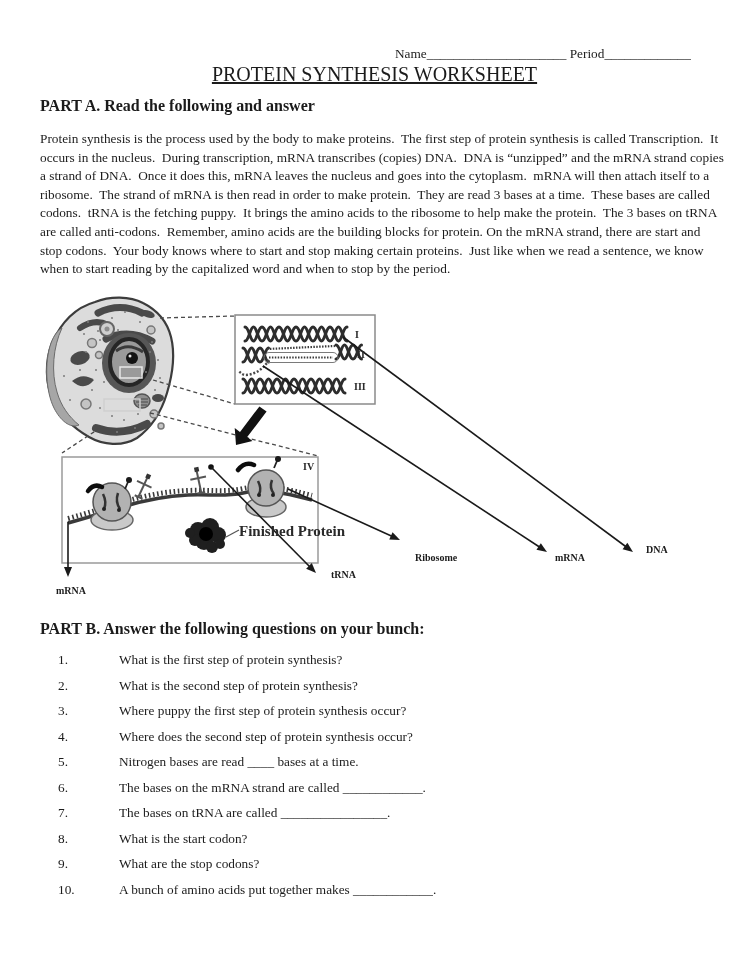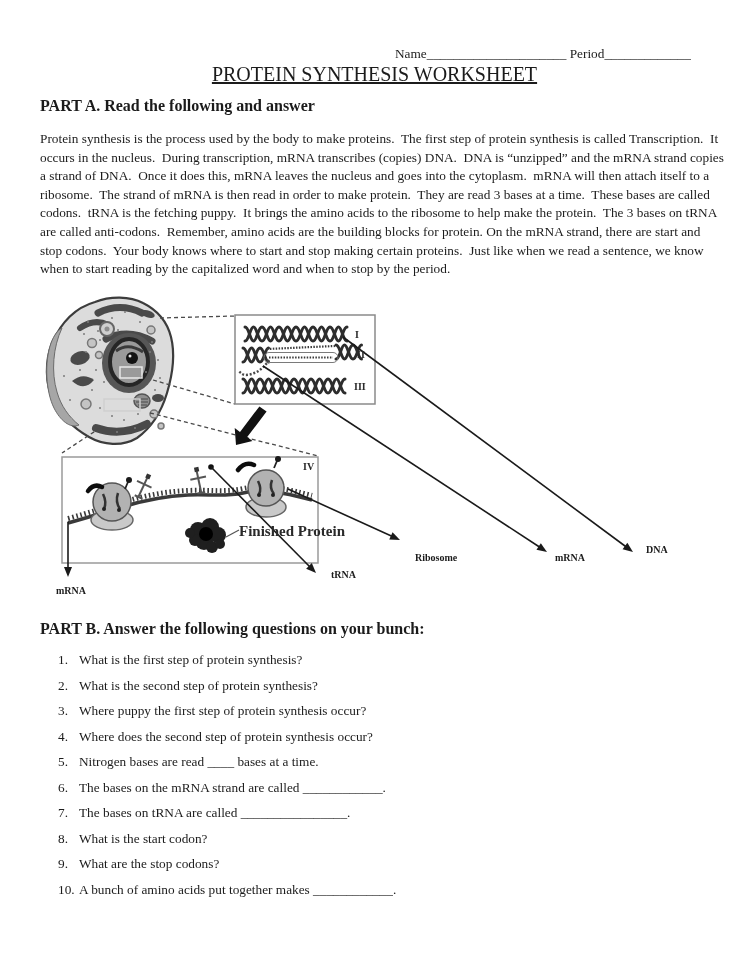--- a/index.html
+++ b/index.html
@@ -27,21 +27,21 @@
   .lbl-mrna-left{top:585px;left:56px;}
   .fig-num{position:absolute;font-size:10px;font-weight:bold;color:#2a2a2a;}
   .num-i{top:329px;left:355px;}
   .num-ii{top:349px;left:357px;}
   .num-iii{top:381px;left:354px;}
   .num-iv{top:461px;left:303px;}
   .fp-label{position:absolute;top:523px;left:239px;font-size:15px;font-weight:bold;color:#2a2a2a;}
   .questions{position:absolute;top:652px;left:58px;width:650px;font-size:13.3px;}
   .q-row{display:flex;margin-bottom:10px;line-height:15.5px;}
   .q-num{width:21px;flex:none;}
-  .q-text{flex:1;}
+  .q-text{flex:1;margin-left:40px;}
 </style>
 </head>
 <body>
 
 <div class="page">
 
   <div class="hdr-line">
     <span>Name</span><span class="blank">_____________________</span>
     <span>Period</span><span class="blank">_____________</span>
   </div>

